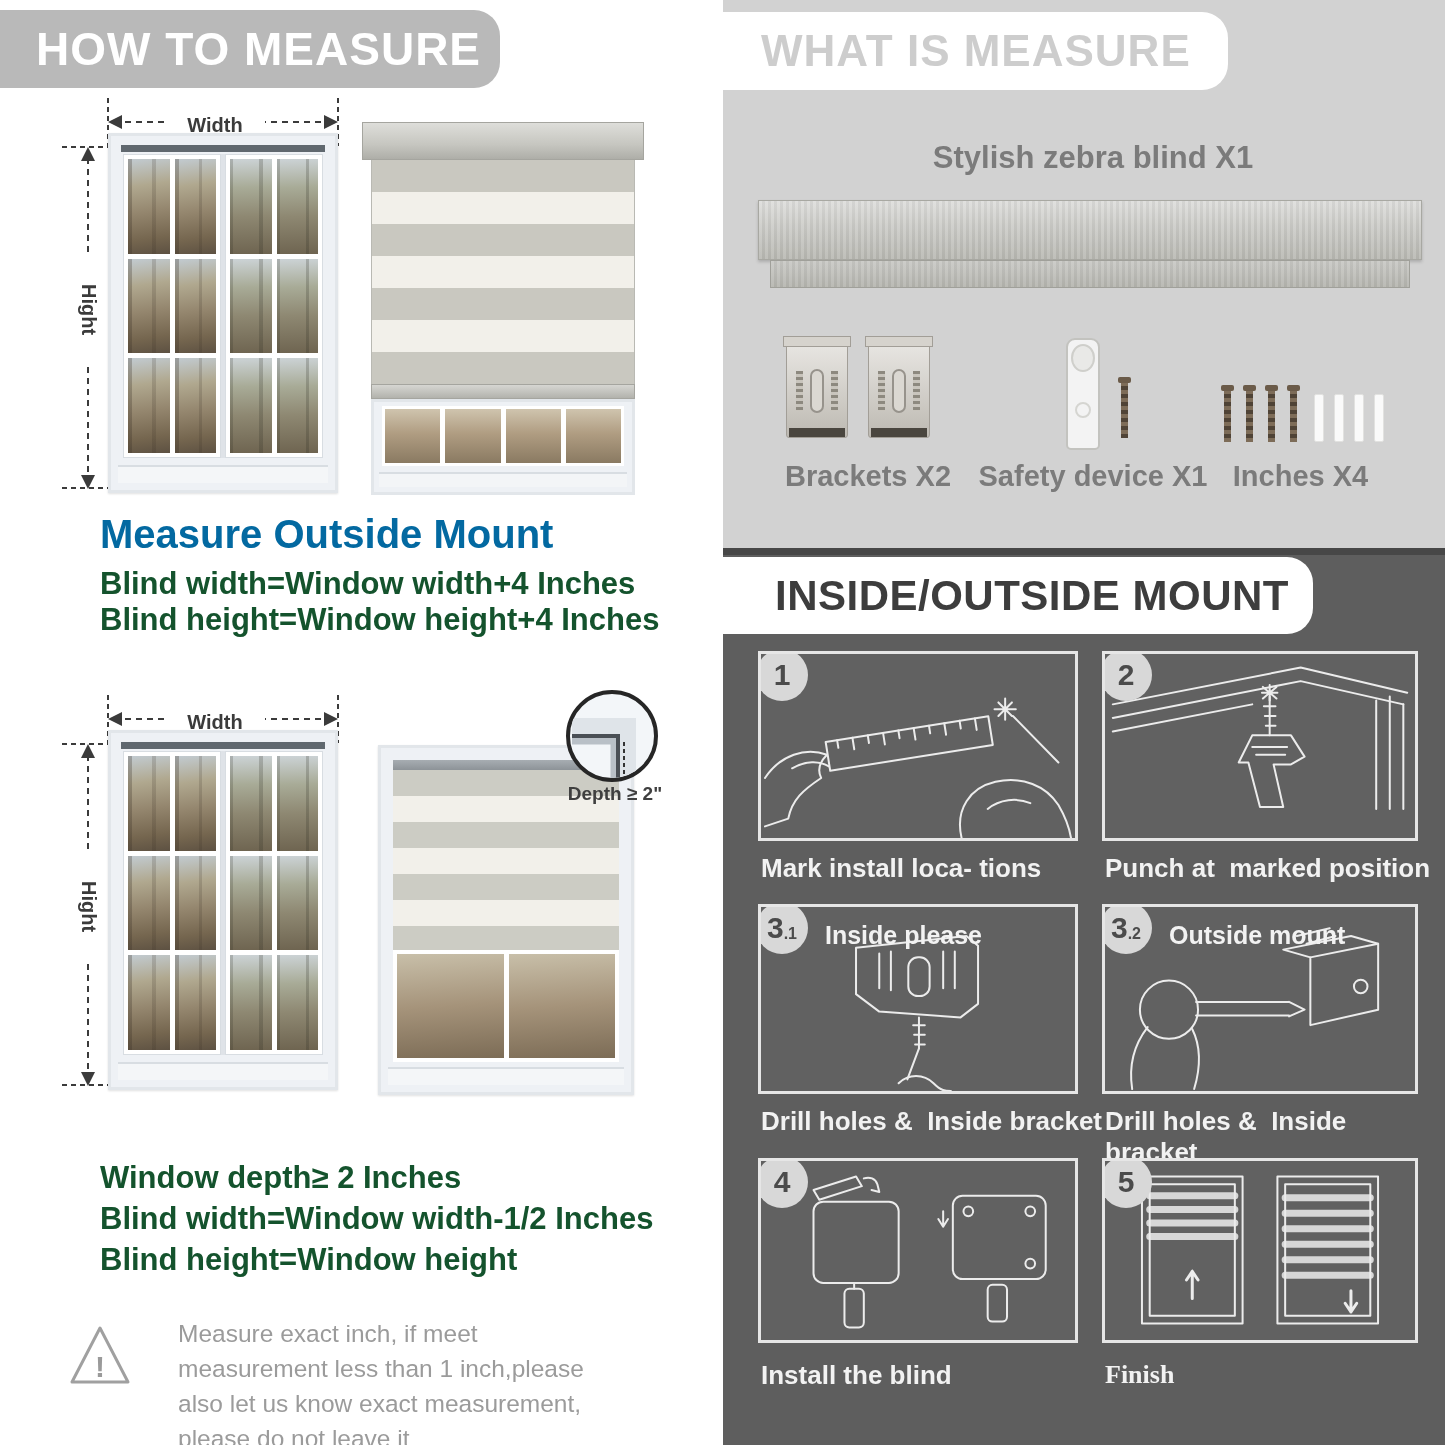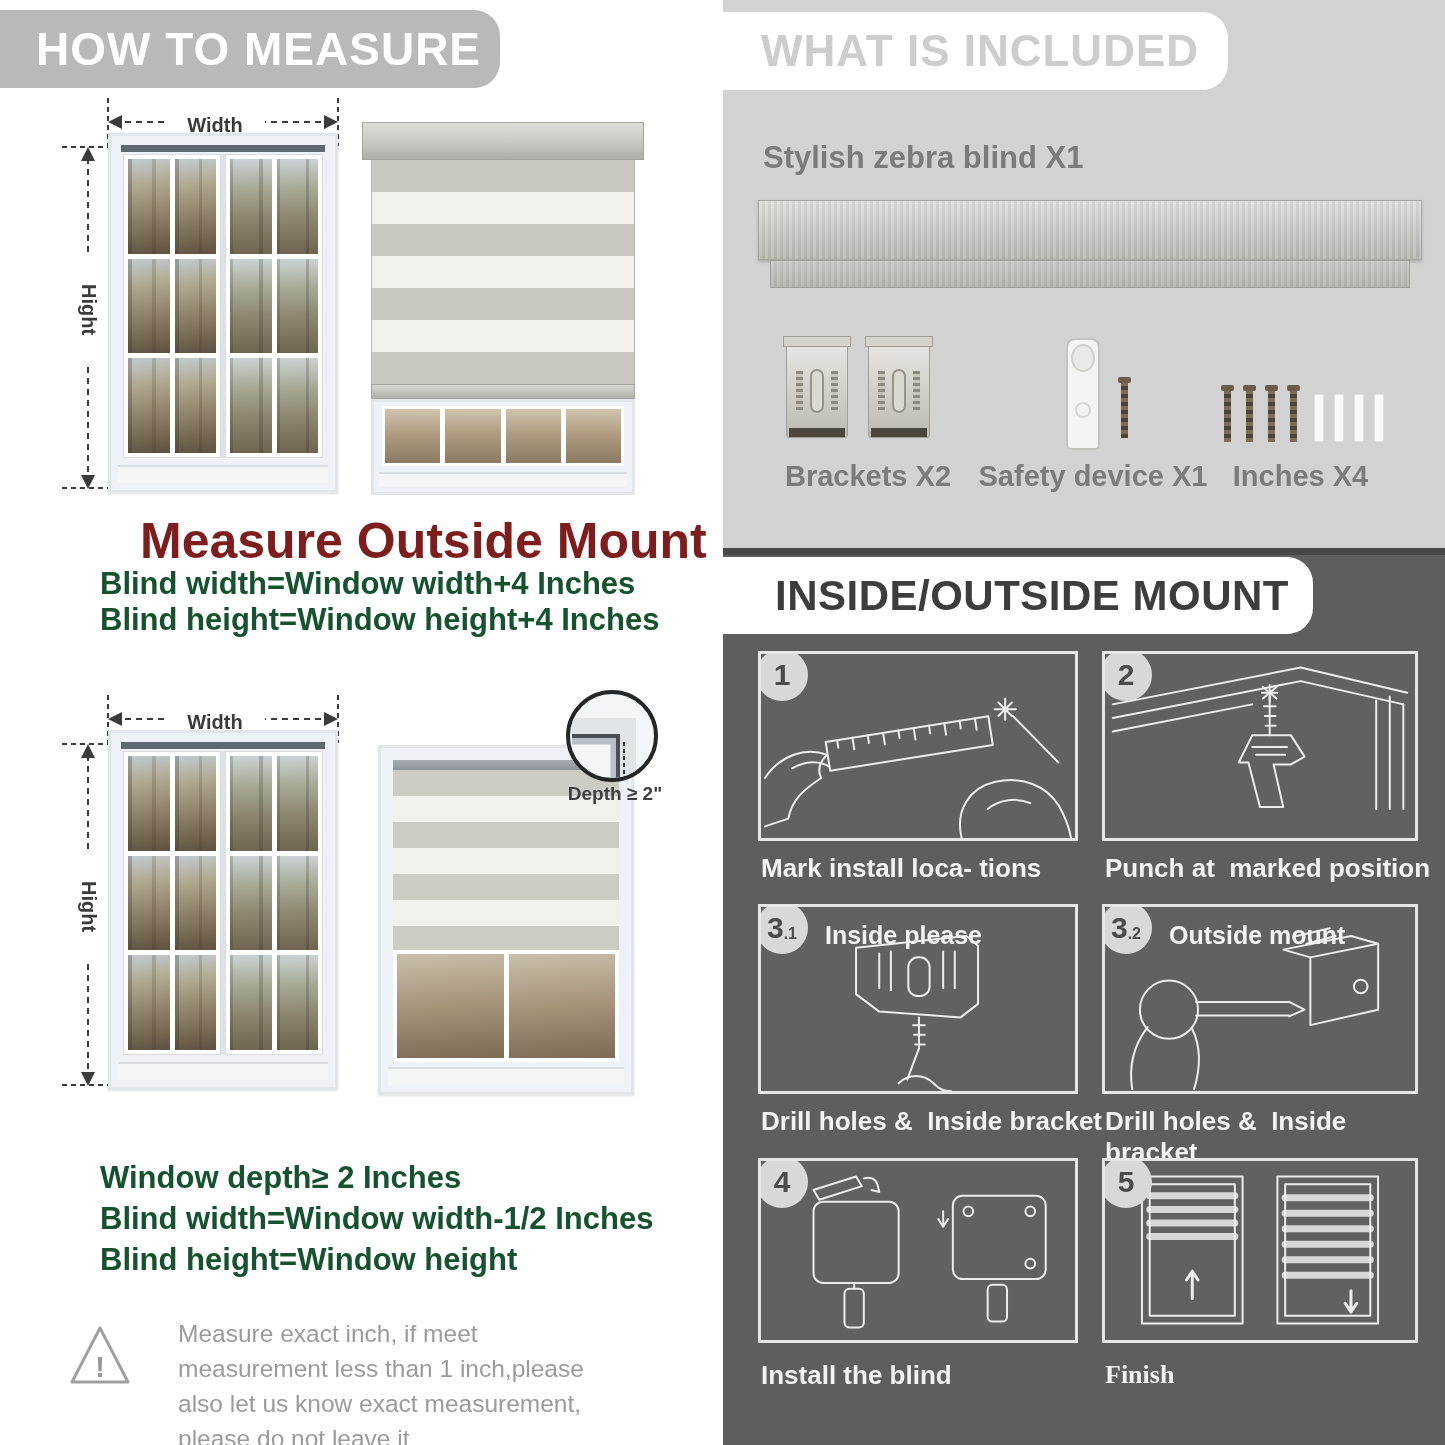--- a/index.html
+++ b/index.html
@@ -49,32 +49,32 @@
   .b2-rail { position:absolute; top:12px; left:12px; right:12px; height:10px; background:linear-gradient(180deg,#a7adb2,#8d9398); }
   .b2-fabric { position:absolute; top:22px; left:12px; right:12px; height:180px;
     background:repeating-linear-gradient(180deg,#ccccc4 0 26px,#f2f0ea 26px 52px); }
   .b2-photo { position:absolute; top:202px; left:12px; right:12px; bottom:30px; background:#fff; padding:4px;
     display:grid; grid-template-columns:1fr 1fr; gap:5px; }
   .b2-photo div { background:linear-gradient(176deg,#c8bfa9 0%,#a5937a 50%,#7c6c56 100%); }
 
   .magnifier { left:566px; top:690px; width:92px; height:92px; border-radius:50%;
     border:4px solid #262626; background:#f3f6f9; overflow:hidden; }
 
-  .h1-dark { font-size:50px; font-weight:bold; color:#7f1d1d;margin-left:40px; }
+  .h1-dark { font-size:40px; font-weight:bold; color:#0369a1; }
   .body-gray { font-size:31px; font-weight:bold; color:#14532d; }
 
   .warn-text { font-size:24.5px; color:#9b9b9b; line-height:35px; }
   .warn-glyph { font-size:30px; font-weight:bold; color:#9a9a9a; text-align:center; }
 
   
   .right-top { left:723px; top:0; width:722px; height:548px; background:#d2d2d2; }
   .hdr-included { position:absolute; left:0; top:12px; width:505px; height:78px; background:#ffffff;
     border-radius:0 26px 26px 0; color:#cdcdcd; font-weight:bold; font-size:44px; line-height:78px;
     padding-left:38px; letter-spacing:1px; }
-  .blind-title { position:absolute; left:40px; top:140px; width:660px; 
+  .blind-title { position:absolute; left:40px; top:140px; width:660px; text-align:center;
     font-size:31px; font-weight:bold; color:#7b7b7b; }
   .rail-t1 { position:absolute; left:35px; top:200px; width:664px; height:60px;
     background:repeating-linear-gradient(90deg, rgba(255,255,255,.10) 0 3px, rgba(0,0,0,.04) 3px 6px),
       linear-gradient(180deg,#dddddb 0%,#cdcdc9 40%,#b8b8b2 100%);
     border:1px solid #a8a8a2; box-shadow:0 2px 3px rgba(0,0,0,.18); }
   .rail-t2 { position:absolute; left:47px; top:260px; width:640px; height:28px;
     background:repeating-linear-gradient(90deg, rgba(255,255,255,.08) 0 3px, rgba(0,0,0,.04) 3px 6px),
       linear-gradient(180deg,#c9c9c5 0%,#b5b5af 100%);
     border:1px solid #a0a09a; }
   .bracket { position:absolute; width:62px; height:98px; border:1px solid #a29e97; border-radius:3px;
@@ -273,21 +273,21 @@
   <div class="abs body-gray" style="left:100px; top:1201px;">Blind width=Window width-1/2 Inches</div>
   <div class="abs body-gray" style="left:100px; top:1242px;">Blind height=Window height</div>
 
   <svg class="abs" style="left:68px; top:1322px;" width="64" height="68" viewBox="0 0 64 68">
     <path d="M32 6 L60 60 H4 Z" fill="none" stroke="#a0a0a0" stroke-width="3" stroke-linejoin="round"></path>
   </svg>
   <span class="abs warn-glyph" style="left:68px; top:1350px; width:64px;">!</span>
   <div class="abs warn-text" style="left:178px; top:1316px; width:455px;">Measure exact inch, if meet measurement less than 1 inch,please also let us know exact measurement, please do not leave it</div>
 
   <div class="abs right-top">
-    <div class="hdr-included">WHAT IS INCLUDED</div>
+    <div class="hdr-included">WHAT IS MEASURE</div>
     <div class="blind-title">Stylish zebra blind X1</div>
 
     <div class="rail-t1"></div>
     <div class="rail-t2"></div>
 
     <div class="bracket" style="left:63px; top:340px;">
       <div class="coil-l"></div>
         <div class="coil-r"></div>
         <div class="slot"></div>
     </div>

